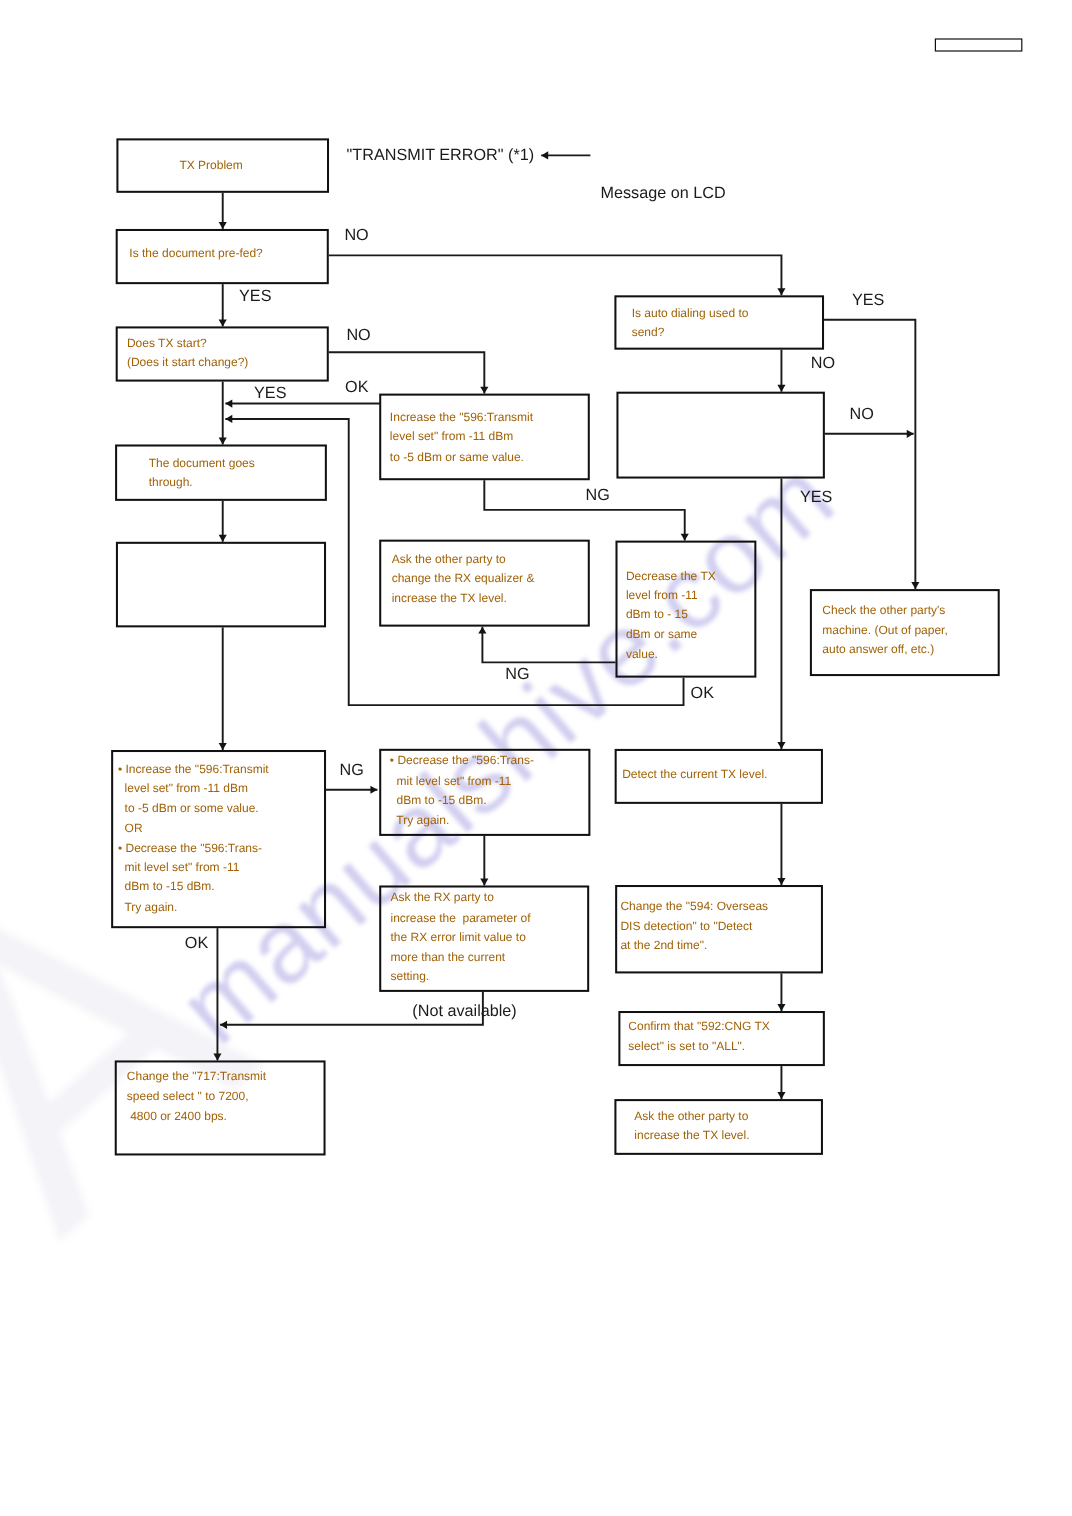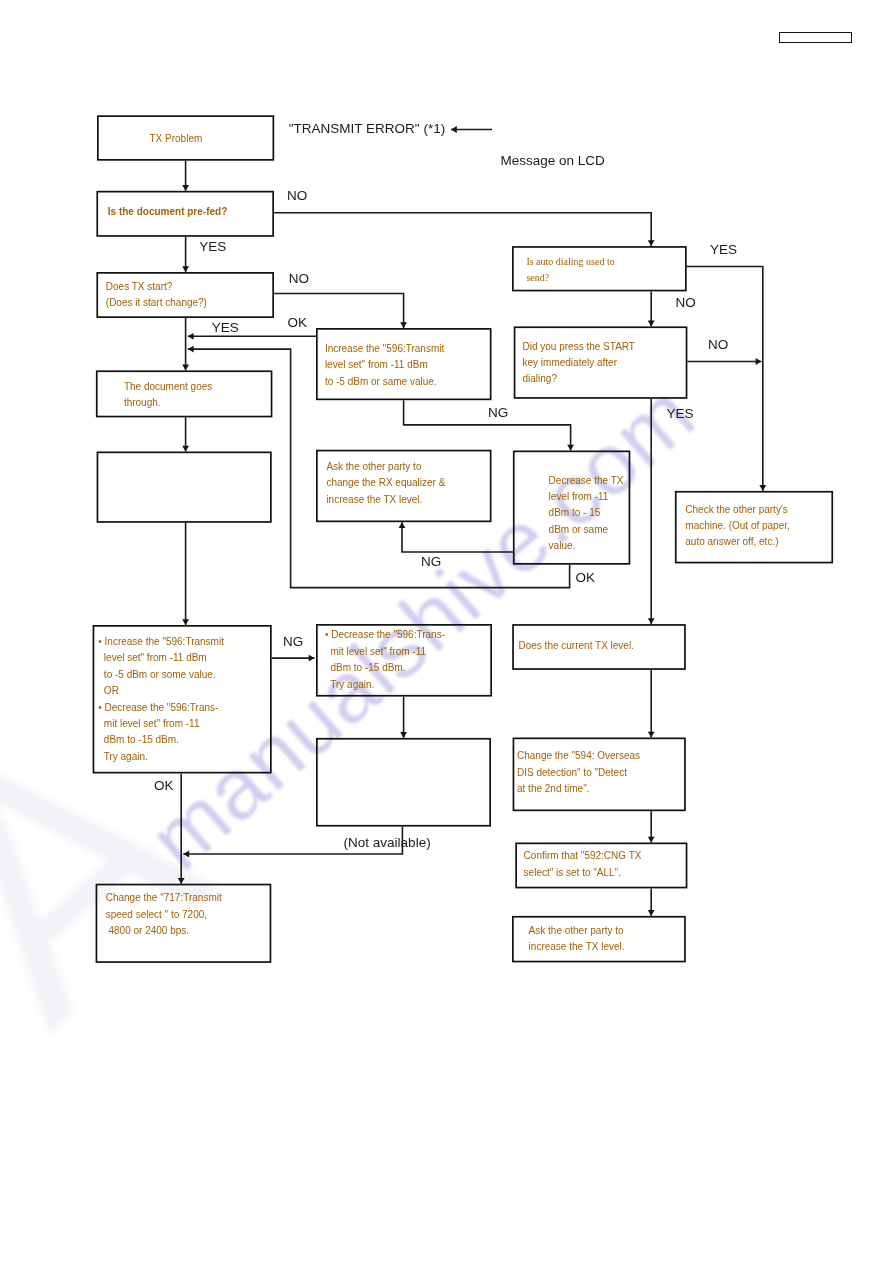--- a/index.html
+++ b/index.html
@@ -100,21 +100,21 @@
       <path d="M 651.2 624.1 L 647.8000000000001 618.3000000000001 L 654.6 618.3000000000001 Z" fill="#141414"></path>
       <path d="M 651.2 669.9 L 651.2 737.5" fill="none" stroke="#1a1a1a" stroke-width="1.6" stroke-linecap="butt" stroke-linejoin="miter"></path>
       <path d="M 651.2 737.5 L 647.8000000000001 731.7 L 654.6 731.7 Z" fill="#141414"></path>
       <path d="M 651.2 811.2 L 651.2 842.5" fill="none" stroke="#1a1a1a" stroke-width="1.6" stroke-linecap="butt" stroke-linejoin="miter"></path>
       <path d="M 651.2 842.5 L 647.8000000000001 836.7 L 654.6 836.7 Z" fill="#141414"></path>
       <path d="M 651.2 888.4 L 651.2 915.9" fill="none" stroke="#1a1a1a" stroke-width="1.6" stroke-linecap="butt" stroke-linejoin="miter"></path>
       <path d="M 651.2 915.9 L 647.8000000000001 910.1 L 654.6 910.1 Z" fill="#141414"></path>
     </svg>
   <div class="topbox" id="topbox" style="left: 779px; top: 31.7px; width: 72.9px; height: 11.7px;"></div>
 <div class="tx" style="left: 149.5px; top: 131.42px;">TX Problem</div>
-    <div class="tx" style="left: 107.8px; top: 204.42px; font-weight: bold;">Is the document pre-fed?</div>
+    <div class="tx" style="left: 107.8px; top: 204.42px;">Is the document pre-fed?</div>
     <div class="tx" style="left: 105.8px; top: 278.62px;">Does TX start?
 (Does it start change?)</div>
     <div class="tx" style="left: 123.9px; top: 378.72px;">The document goes
 through.</div>
     <div class="tx" style="left: 98.3px; top: 633.92px;">• Increase the "596:Transmit
   level set" from -11 dBm
   to -5 dBm or some value.
   OR
 • Decrease the "596:Trans-
   mit level set" from -11
@@ -122,38 +122,40 @@
   Try again.</div>
     <div class="tx" style="left: 105.7px; top: 890.12px;">Change the "717:Transmit
 speed select " to 7200,
  4800 or 2400 bps.</div>
     <div class="tx" style="left: 324.9px; top: 340.82px;">Increase the "596:Transmit
 level set" from -11 dBm
 to -5 dBm or same value.</div>
     <div class="tx" style="left: 326.4px; top: 458.72px;">Ask the other party to
 change the RX equalizer &amp;
 increase the TX level.</div>
-    <div class="tx" style="left: 521.6px; top: 472.52px; margin-left: 27px;">Decrease the TX
+    <div class="tx" style="left: 521.6px; top: 472.52px;">Decrease the TX
 level from -11
 dBm to - 15
 dBm or same
 value.</div>
     <div class="tx" style="left: 324.9px; top: 627.32px;">• Decrease the "596:Trans-
   mit level set" from -11
   dBm to -15 dBm.
   Try again.</div>
-    <div class="tx" style="left: 526.4px; top: 253.82px; font-family: Liberation Serif, serif;">Is auto dialing used to
+    <div class="tx" style="left: 325.4px; top: 741.32px;">Ask the RX party to
+increase the  parameter of
+the RX error limit value to
+more than the current
+setting.</div>
+    <div class="tx" style="left: 526.4px; top: 253.82px;">Is auto dialing used to
 send?</div>
-    <div class="tx" style="left: 522.5px; top: 338.52px;">Did you press the START
-key immediately after
-dialing?</div>
     <div class="tx" style="left: 685.3px; top: 501.52px;">Check the other party's
 machine. (Out of paper,
 auto answer off, etc.)</div>
-    <div class="tx" style="left: 518.5px; top: 638.22px;">Does the current TX level.</div>
+    <div class="tx" style="left: 518.5px; top: 638.22px;">Detect the current TX level.</div>
     <div class="tx" style="left: 517px; top: 748.12px;">Change the "594: Overseas
 DIS detection" to "Detect
 at the 2nd time".</div>
     <div class="tx" style="left: 523.6px; top: 848.22px;">Confirm that "592:CNG TX
 select" is set to "ALL".</div>
     <div class="tx" style="left: 528.6px; top: 922.82px;">Ask the other party to
 increase the TX level.</div>
     <div class="lbl" style="left: 287px; top: 188.32px;">NO</div>
     <div class="lbl" style="left: 199.2px; top: 238.82px;">YES</div>
     <div class="lbl" style="left: 288.7px; top: 270.72px;">NO</div>

